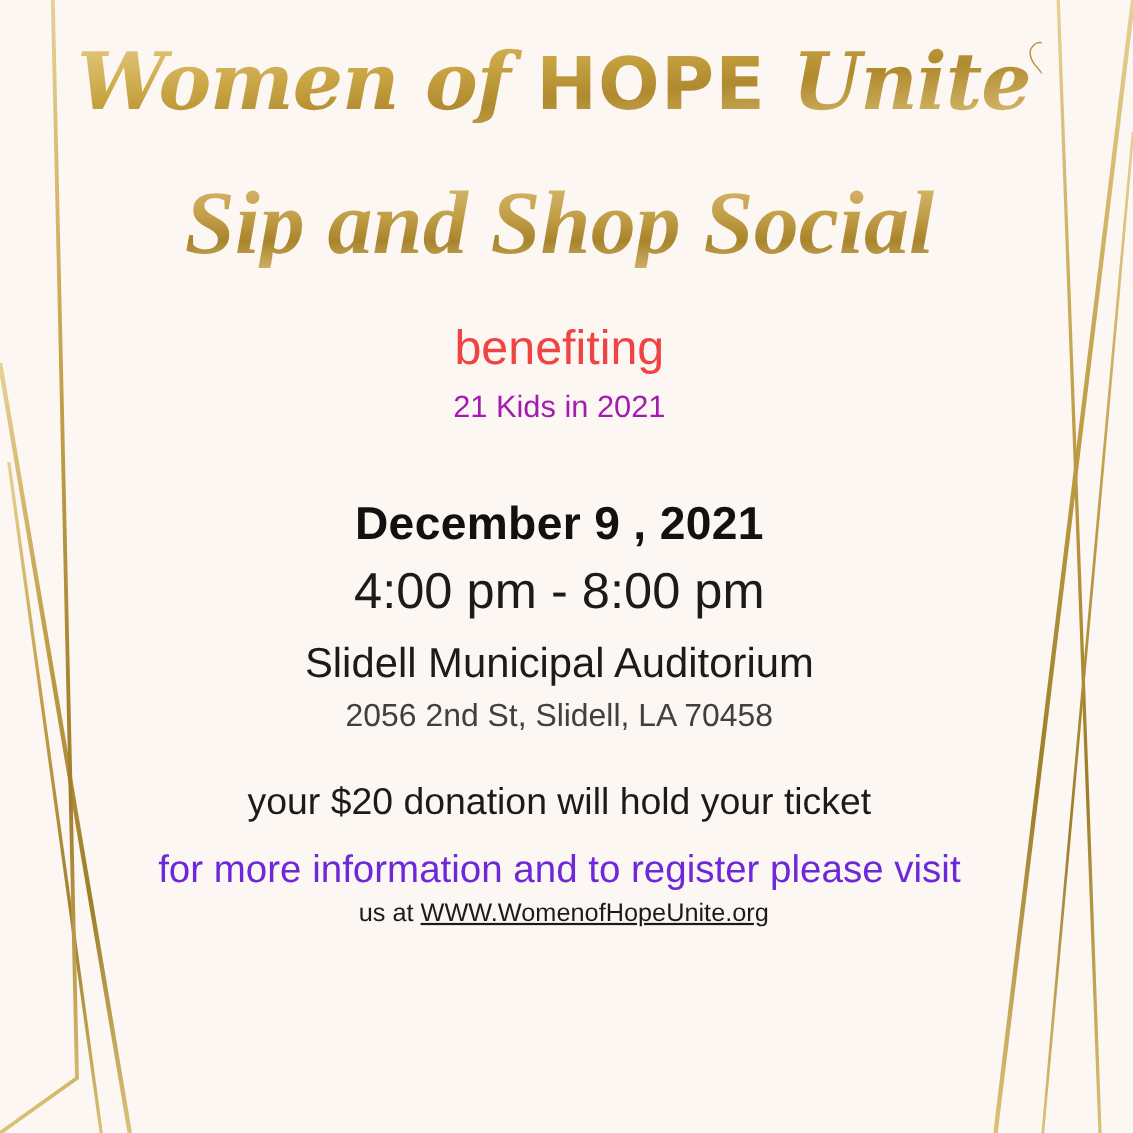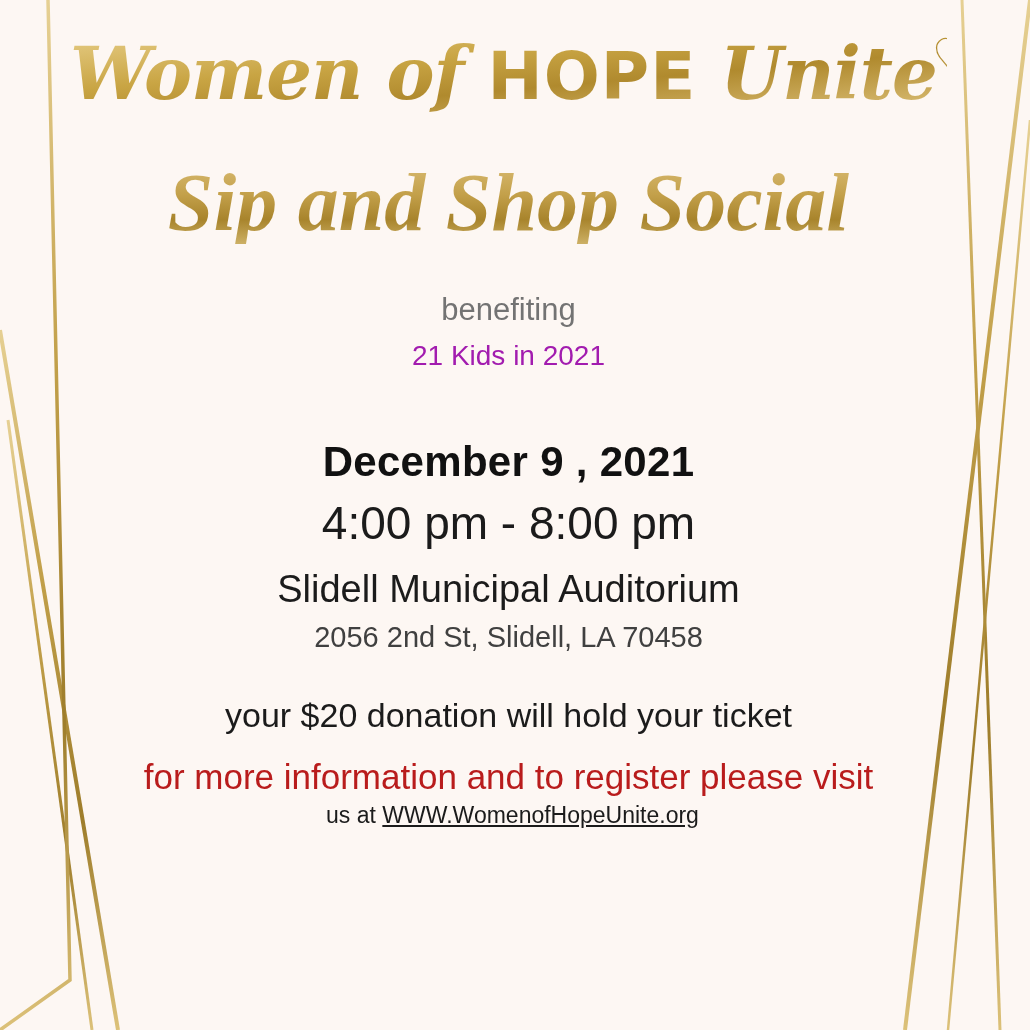--- a/index.html
+++ b/index.html
@@ -90,22 +90,22 @@
     background: linear-gradient(180deg, #d9bb72 0%, #c3a04a 40%, #a8842c 70%, #cdb065 100%);
     -webkit-background-clip: text;
     background-clip: text;
     color: transparent;
     -webkit-text-fill-color: transparent;
     white-space: nowrap;
   }
 
   .line-benefiting {
     margin: 48px 0 0 0;
-    font-size: 31px;
-    color: #737373;
+    font-size: 44px;
+    color: #ef4444;
   }
   .line-kids {
     margin: 12px 0 0 0;
     font-size: 28px;
     color: #a21caf;
   }
 
   .line-date {
     margin: 66px 0 0 0;
     font-size: 42px;
@@ -130,21 +130,21 @@
   }
 
   .line-donation {
     margin: 42px 0 0 0;
     font-size: 34px;
     color: #1b1b1b;
   }
   .line-register {
     margin: 18px 0 0 0;
     font-size: 35px;
-    color: #b91c1c;
+    color: #6d28d9;
     line-height: 1.35;
   }
   .line-url-wrap {
     margin: 2px 0 0 8px;
     font-size: 23px;
     color: #1b1b1b;
   }
   .url {
     text-decoration: underline;
     color: #1b1b1b;

